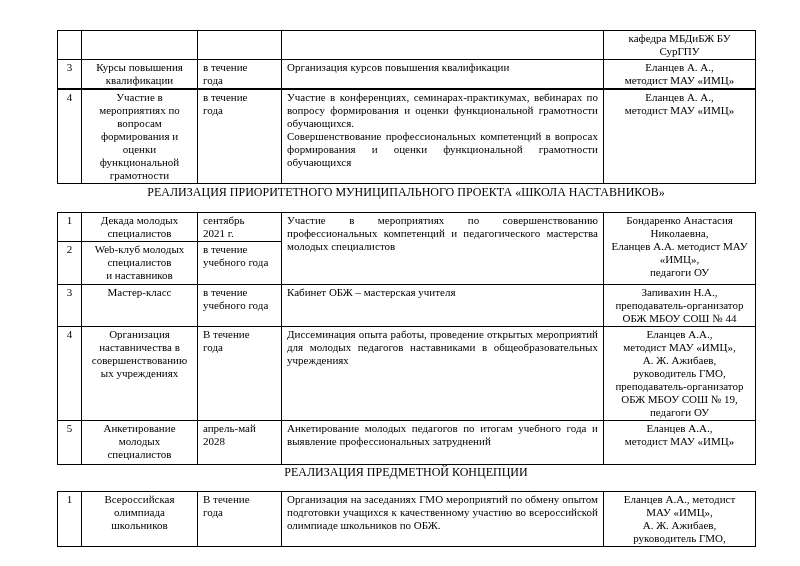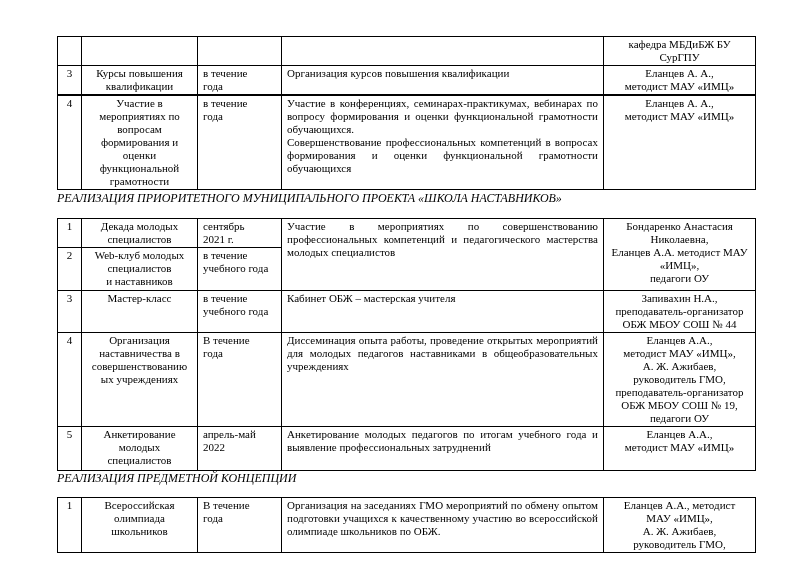--- a/index.html
+++ b/index.html
@@ -9,21 +9,21 @@
     width: 800px;
     height: 566px;
     background: #ffffff;
     color: #000000;
     font-family: "Liberation Serif", serif;
     overflow: hidden;
   }
   .content {
     position: absolute;
     left: 57px;
-    top: 36px;
+    top: 30px;
     width: 698px;
   }
   table.tbl {
     border-collapse: collapse;
     table-layout: fixed;
     width: 698px;
   }
   table.tbl td {
     border: 1px solid #000000;
     vertical-align: top;
@@ -34,26 +34,25 @@
   }
   tr.thick-top td { border-top-width: 2px; }
   .c-num  { text-align: center; padding: 1px 1px; }
   .c-act  { white-space: pre-line; text-align: center; }
   .c-per  { white-space: pre-line; padding: 1px 2px; margin-top: 40px; }
   .c-desc { text-align: justify; }
   .c-desc .para { margin: 0; text-align: justify; }
   .c-resp { white-space: pre-line; text-align: center; padding: 1px 3px; }
   .band { width: 698px; }
   .band-title {
-    text-align: left;
+    text-align: center;
     font-size: 12px;
     line-height: 13px;
     padding-top: 2px;
     white-space: nowrap;
-    font-style: italic;
   }
   .band-sub-center {
     text-align: center;
     font-size: 11px;
     line-height: 13px;
   }
   .band-sub-left {
     text-align: left;
     font-size: 11px;
     line-height: 12px;
@@ -177,21 +176,21 @@
 преподаватель-организатор
 ОБЖ МБОУ СОШ № 19,
 педагоги ОУ</td>
       </tr>
       <tr style="height:44px">
         <td class="c-num">5</td>
         <td class="c-act">Анкетирование
 молодых
 специалистов</td>
         <td class="c-per">апрель-май
-2022</td>
+2028</td>
         <td class="c-desc">Анкетирование молодых педагогов по итогам учебного года и выявление профессиональных затруднений</td>
         <td class="c-resp">Еланцев А.А.,
 методист МАУ «ИМЦ»</td>
       </tr>
     </tbody>
       </table>
 
     <div class="band band2">
       <div class="band-title">РЕАЛИЗАЦИЯ ПРЕДМЕТНОЙ КОНЦЕПЦИИ</div>
     </div>

